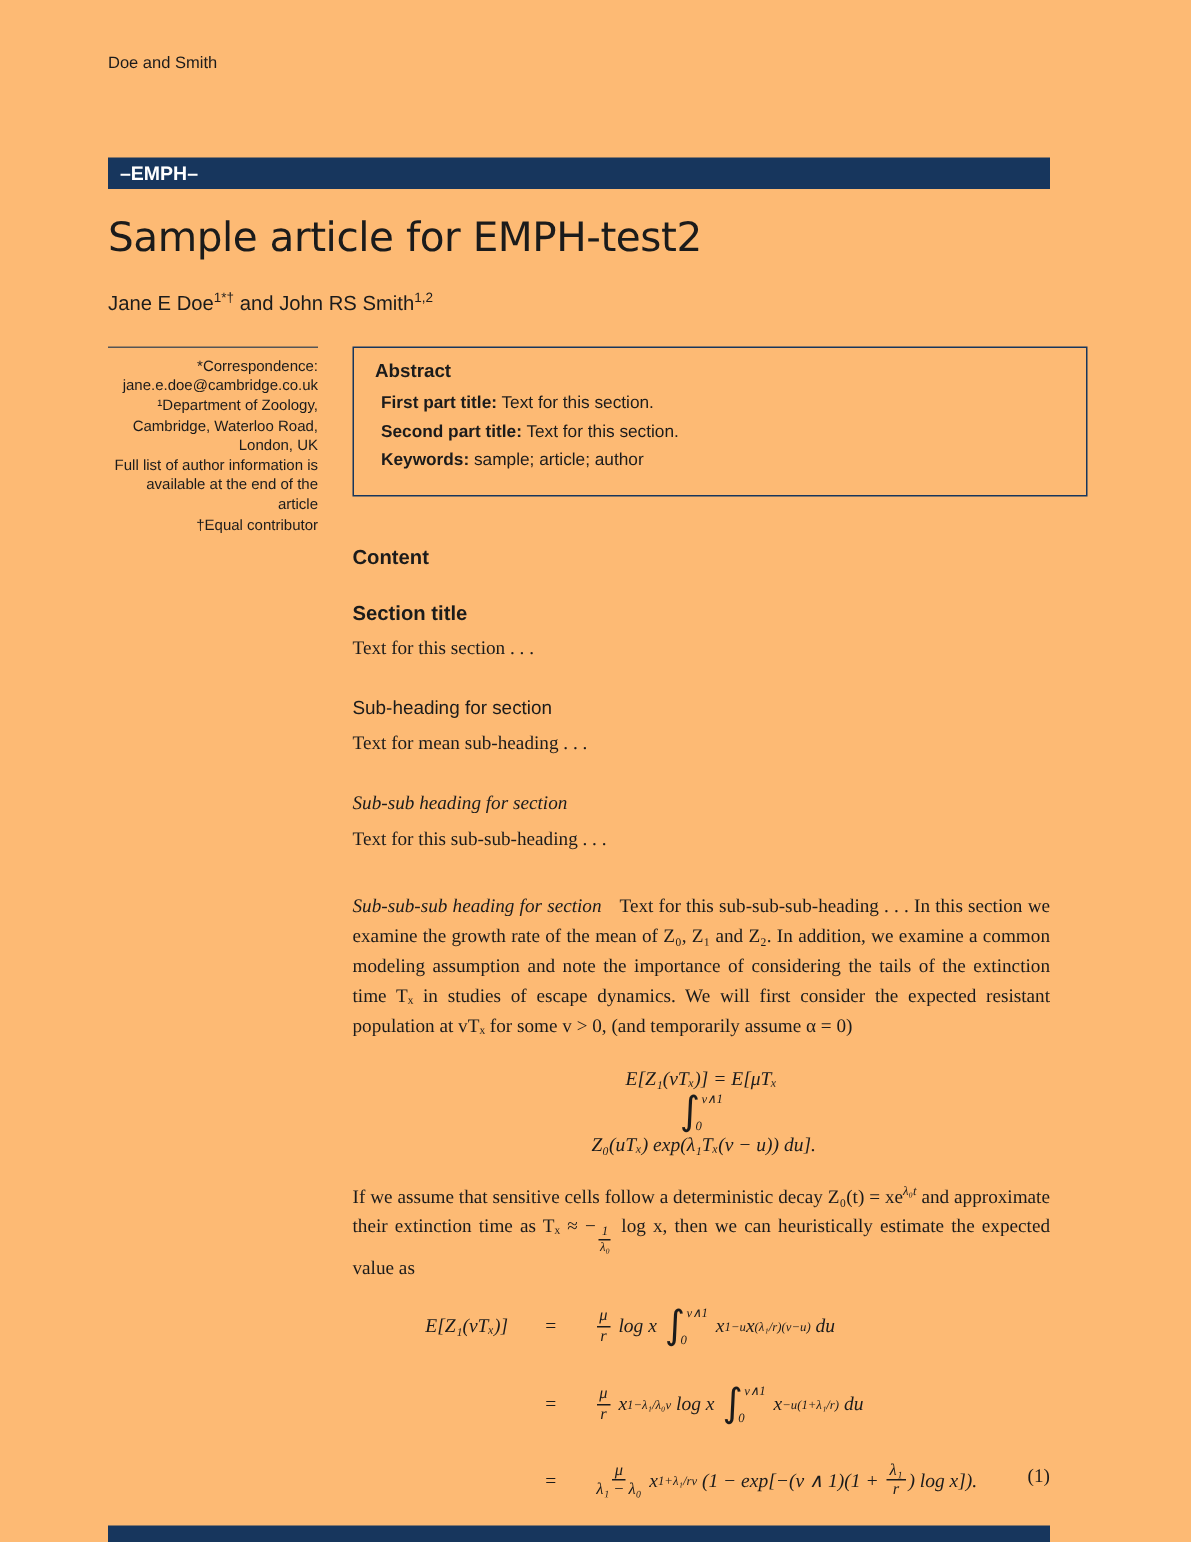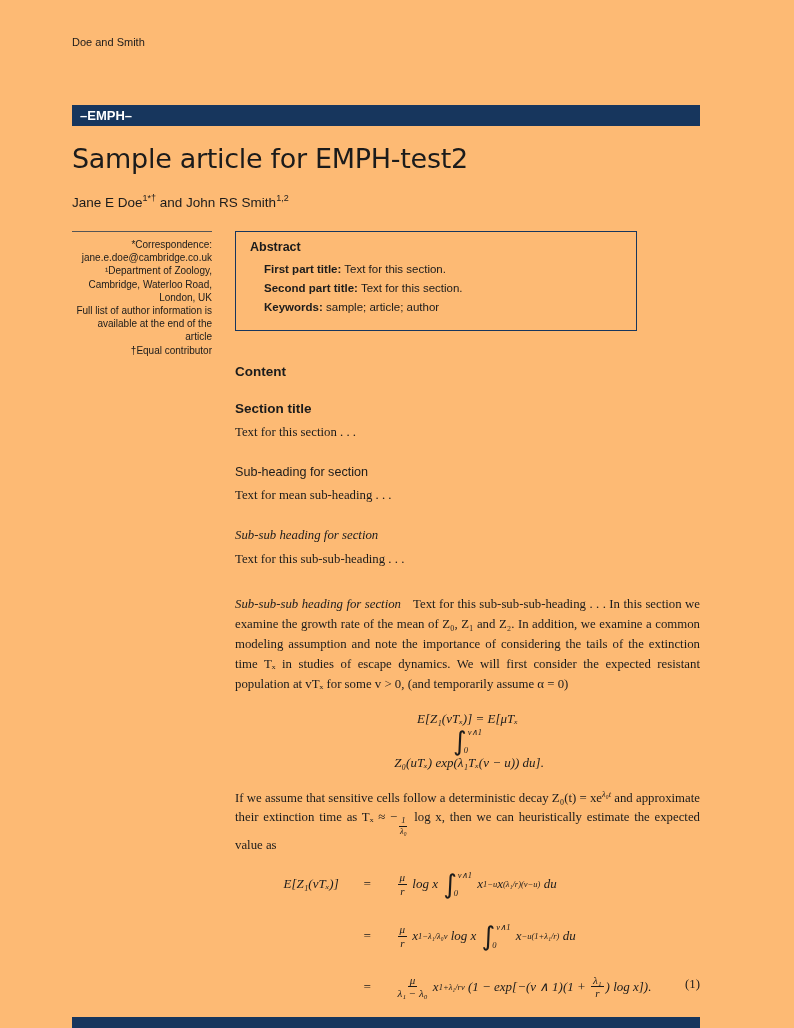--- a/index.html
+++ b/index.html
@@ -42,28 +42,28 @@
   .sidebar {
     position: absolute; top: 231px; left: 72px; width: 140px;
     border-top: 1px solid #555;
     padding-top: 6px;
     font-family: "Liberation Sans", sans-serif;
     font-size: 10px; line-height: 1.32;
     white-space: pre-line;
     text-align: right;
   }
   .abstract-box {
-    position: absolute; top: 231px; left: 235px; width: 402px;
+    position: absolute; top: 231px; left: 235px; width: 490px;
     min-height: 100px;
     border: 1.6px solid var(--accent);
     padding: 8px 14px 10px;
     font-family: "Liberation Sans", sans-serif;
   }
   .abstract-heading { font-size: 12.5px; font-weight: bold; margin-bottom: 9px; }
-  .abstract-item { font-size: 11.5px; margin: 7px 14px; }
+  .abstract-item { font-size: 11.5px; margin: 7px 4px; }
   .abstract-item b { font-weight: bold; }
   .main {
     position: absolute; top: 364px; left: 235px; width: 465px;
   }
   .h-section {
     font-family: "Liberation Sans", sans-serif;
     font-weight: bold; font-size: 13.5px;
     margin: 22px 0 7px;
   }
   .h-section.first { margin-top: 0; }

